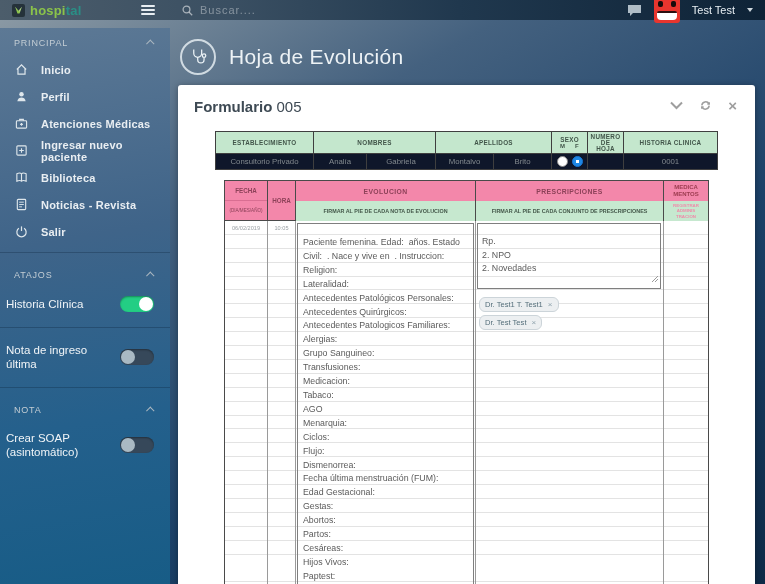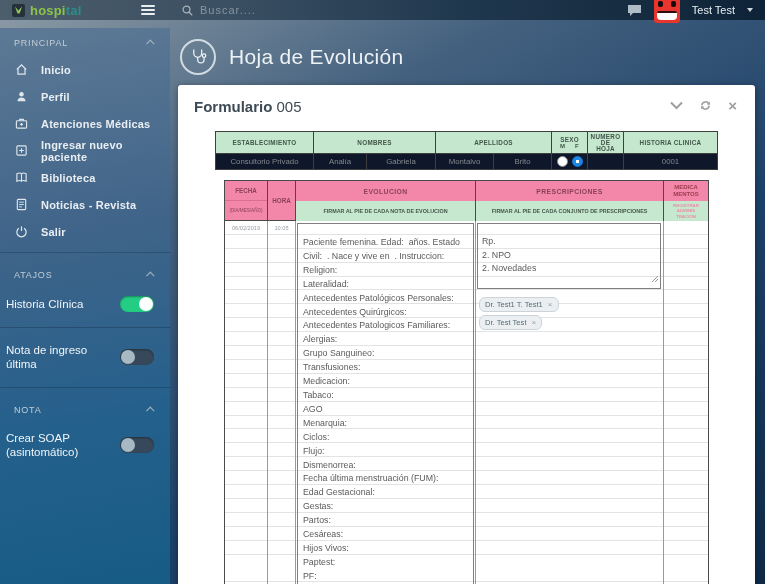--- a/index.html
+++ b/index.html
@@ -376,20 +376,21 @@
                 <div class="evo-line">Medicacion:</div>
                 <div class="evo-line">Tabaco:</div>
                 <div class="evo-line">AGO</div>
                 <div class="evo-line">Menarquia:</div>
                 <div class="evo-line">Ciclos:</div>
                 <div class="evo-line">Flujo:</div>
                 <div class="evo-line">Dismenorrea:</div>
                 <div class="evo-line">Fecha última menstruación (FUM):</div>
                 <div class="evo-line">Edad Gestacional:</div>
                 <div class="evo-line">Gestas:</div>
+                <div class="evo-line">Abortos:</div>
                 <div class="evo-line">Partos:</div>
                 <div class="evo-line">Cesáreas:</div>
                 <div class="evo-line">Hijos Vivos:</div>
                 <div class="evo-line">Paptest:</div>
                 <div class="evo-line">PF:</div>
               </div>
           </div>
           <div class="b-pres">
             <div class="pres-box">
               <div class="pres-line">Rp.</div>

